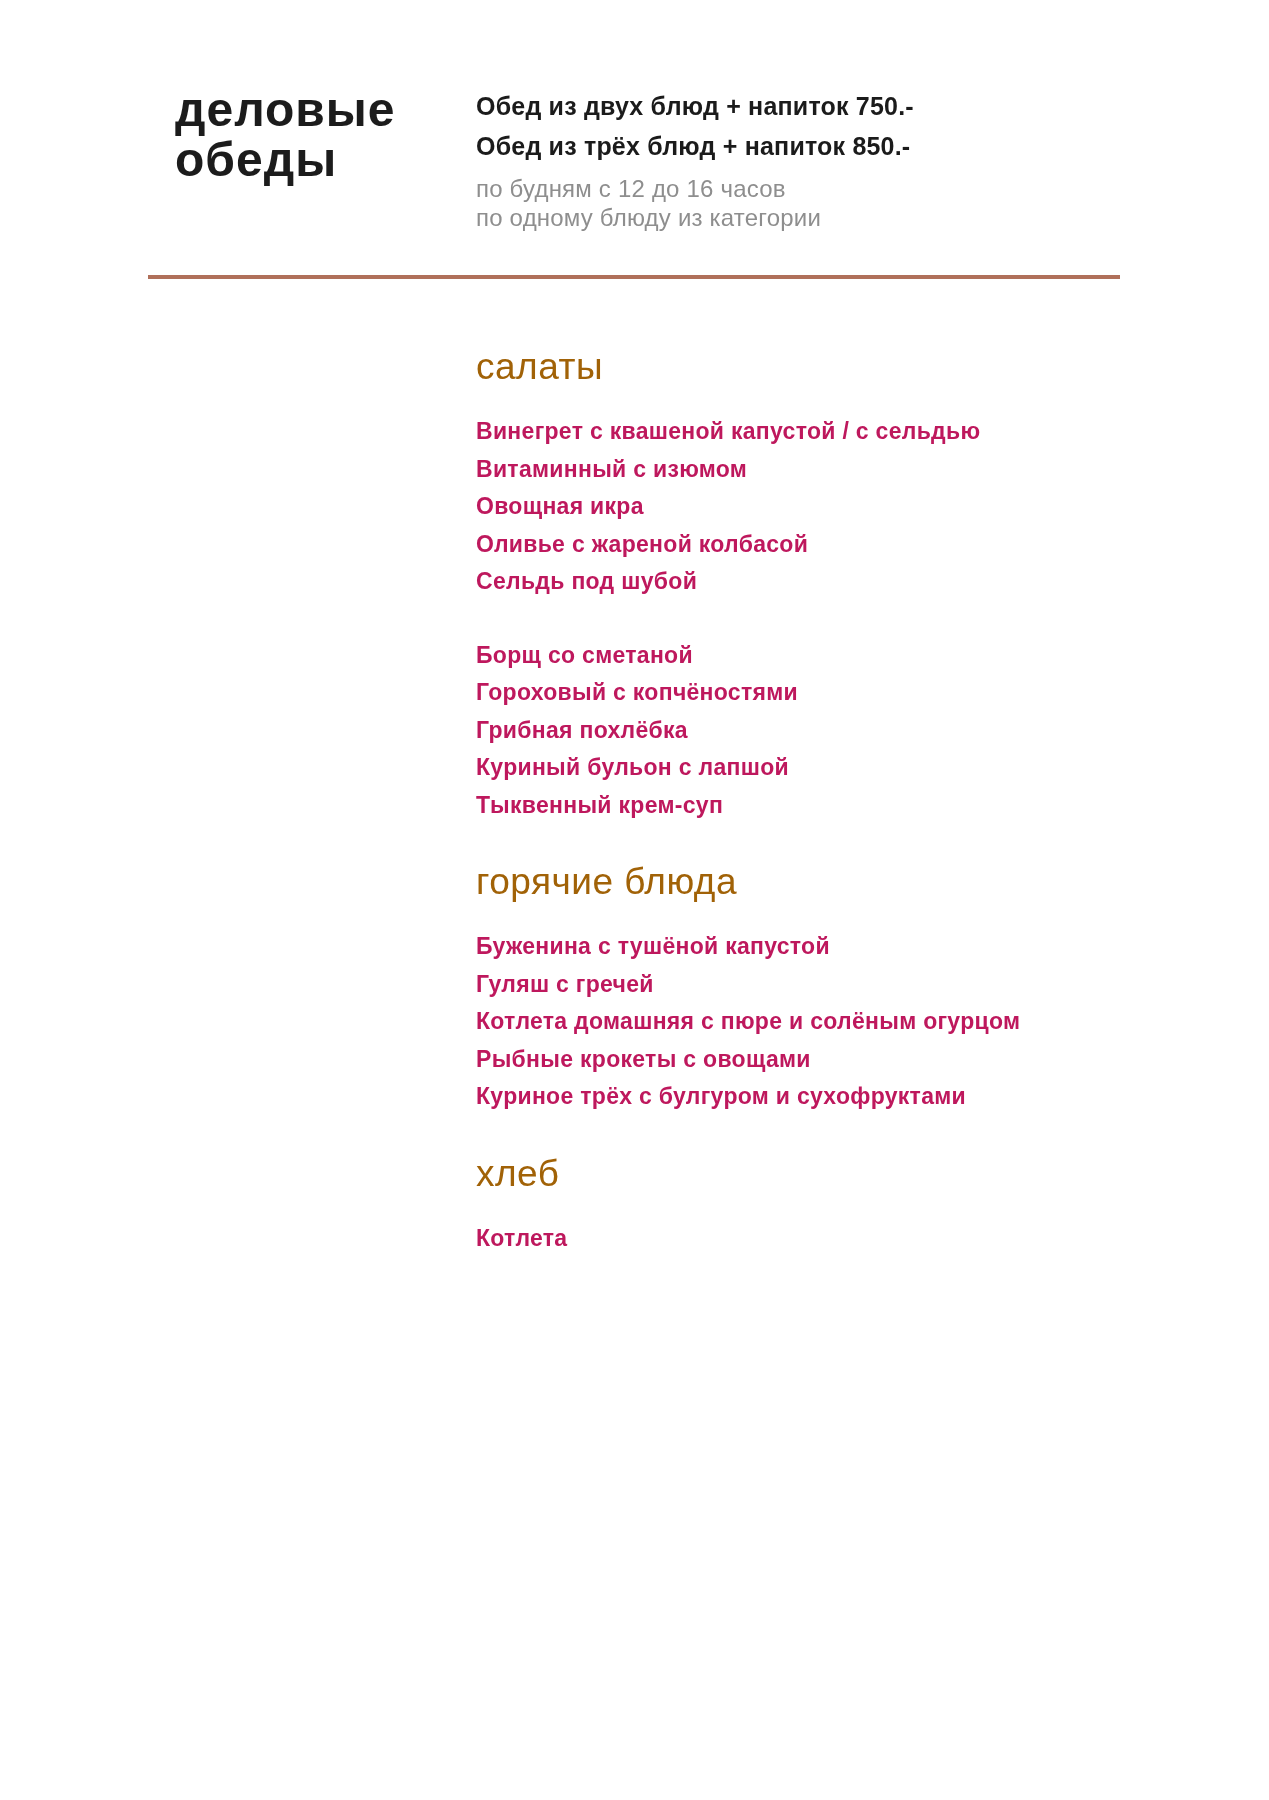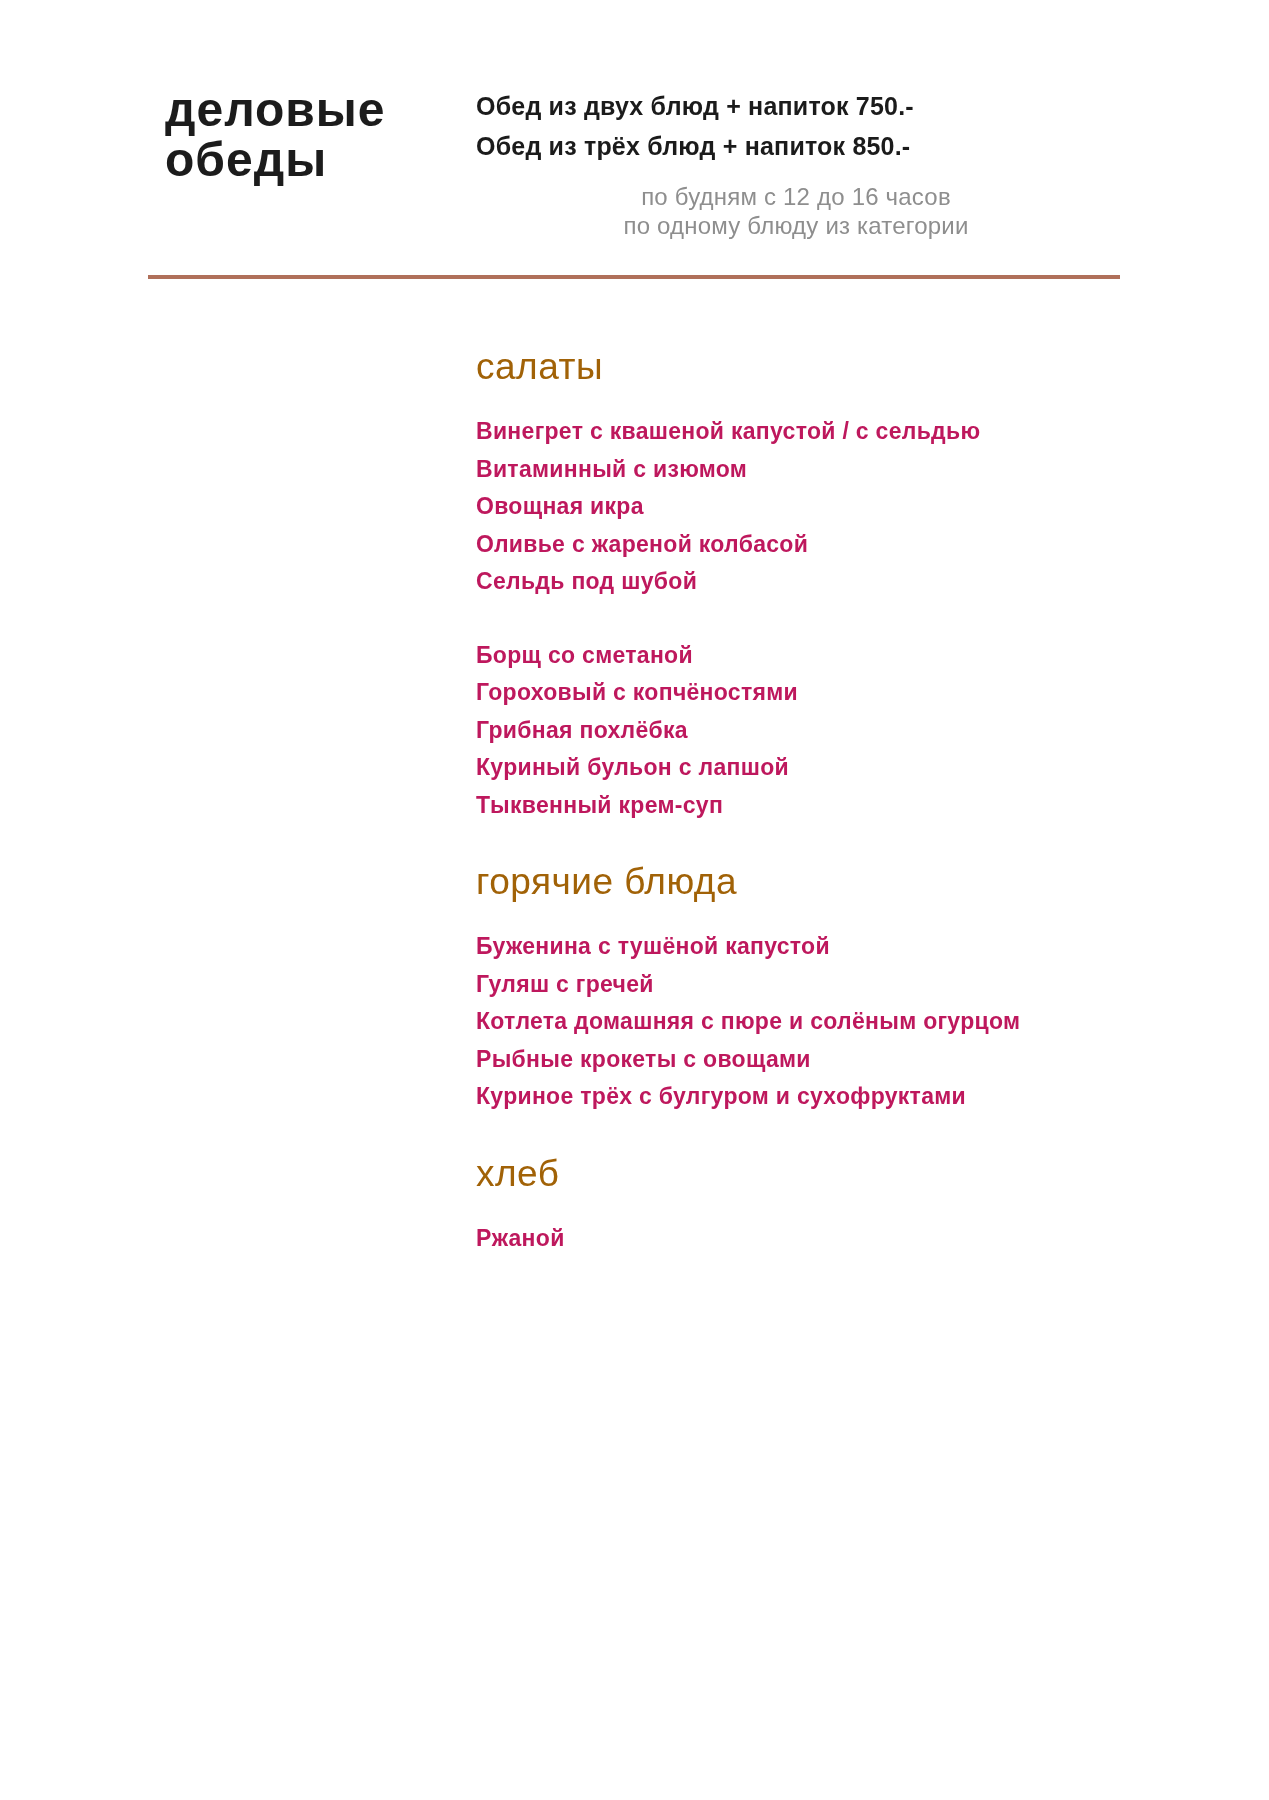--- a/index.html
+++ b/index.html
@@ -9,21 +9,21 @@
     width:1269px;
     height:1800px;
     background:#ffffff;
     overflow:hidden;
     font-family:"Liberation Sans", sans-serif;
     color:#1c1c1c;
   }
   
   .brand{
     position:absolute;
-    left:165px;
+    left:175px;
     top:85px;
     font-size:48px;
     line-height:50px;
     font-weight:600;
     letter-spacing:1px;
     color:#1c1c1c;
   }
   .offers{
     position:absolute;
     left:476px;
@@ -31,21 +31,21 @@
     width:640px;
   }
   .offer{
     font-size:25px;
     line-height:40px;
     font-weight:600;
     color:#1b1b1b;
     letter-spacing:0.2px;
     white-space:nowrap;
   }
-  .notes{margin-top:16px;text-align:center;}
+  .notes{margin-top:8px;}
   .note{
     font-size:24px;
     line-height:29px;
     font-weight:400;
     color:#8e8e8e;
     letter-spacing:0.2px;
     white-space:nowrap;
   }
   
   .divider{
@@ -130,18 +130,18 @@
       <h2 class="section-title">горячие блюда</h2>
       <div class="item">Буженина с тушёной капустой</div>
       <div class="item">Гуляш с гречей</div>
       <div class="item">Котлета домашняя с пюре и солёным огурцом</div>
       <div class="item">Рыбные крокеты с овощами</div>
       <div class="item">Куриное трёх с булгуром и сухофруктами</div>
     </section>
 
     <section class="section">
       <h2 class="section-title">хлеб</h2>
-      <div class="item">Ржаной</div>
+      <div class="item">Котлета</div>
     </section>
 
 
   </main>
 </div>
 
 </body></html>

